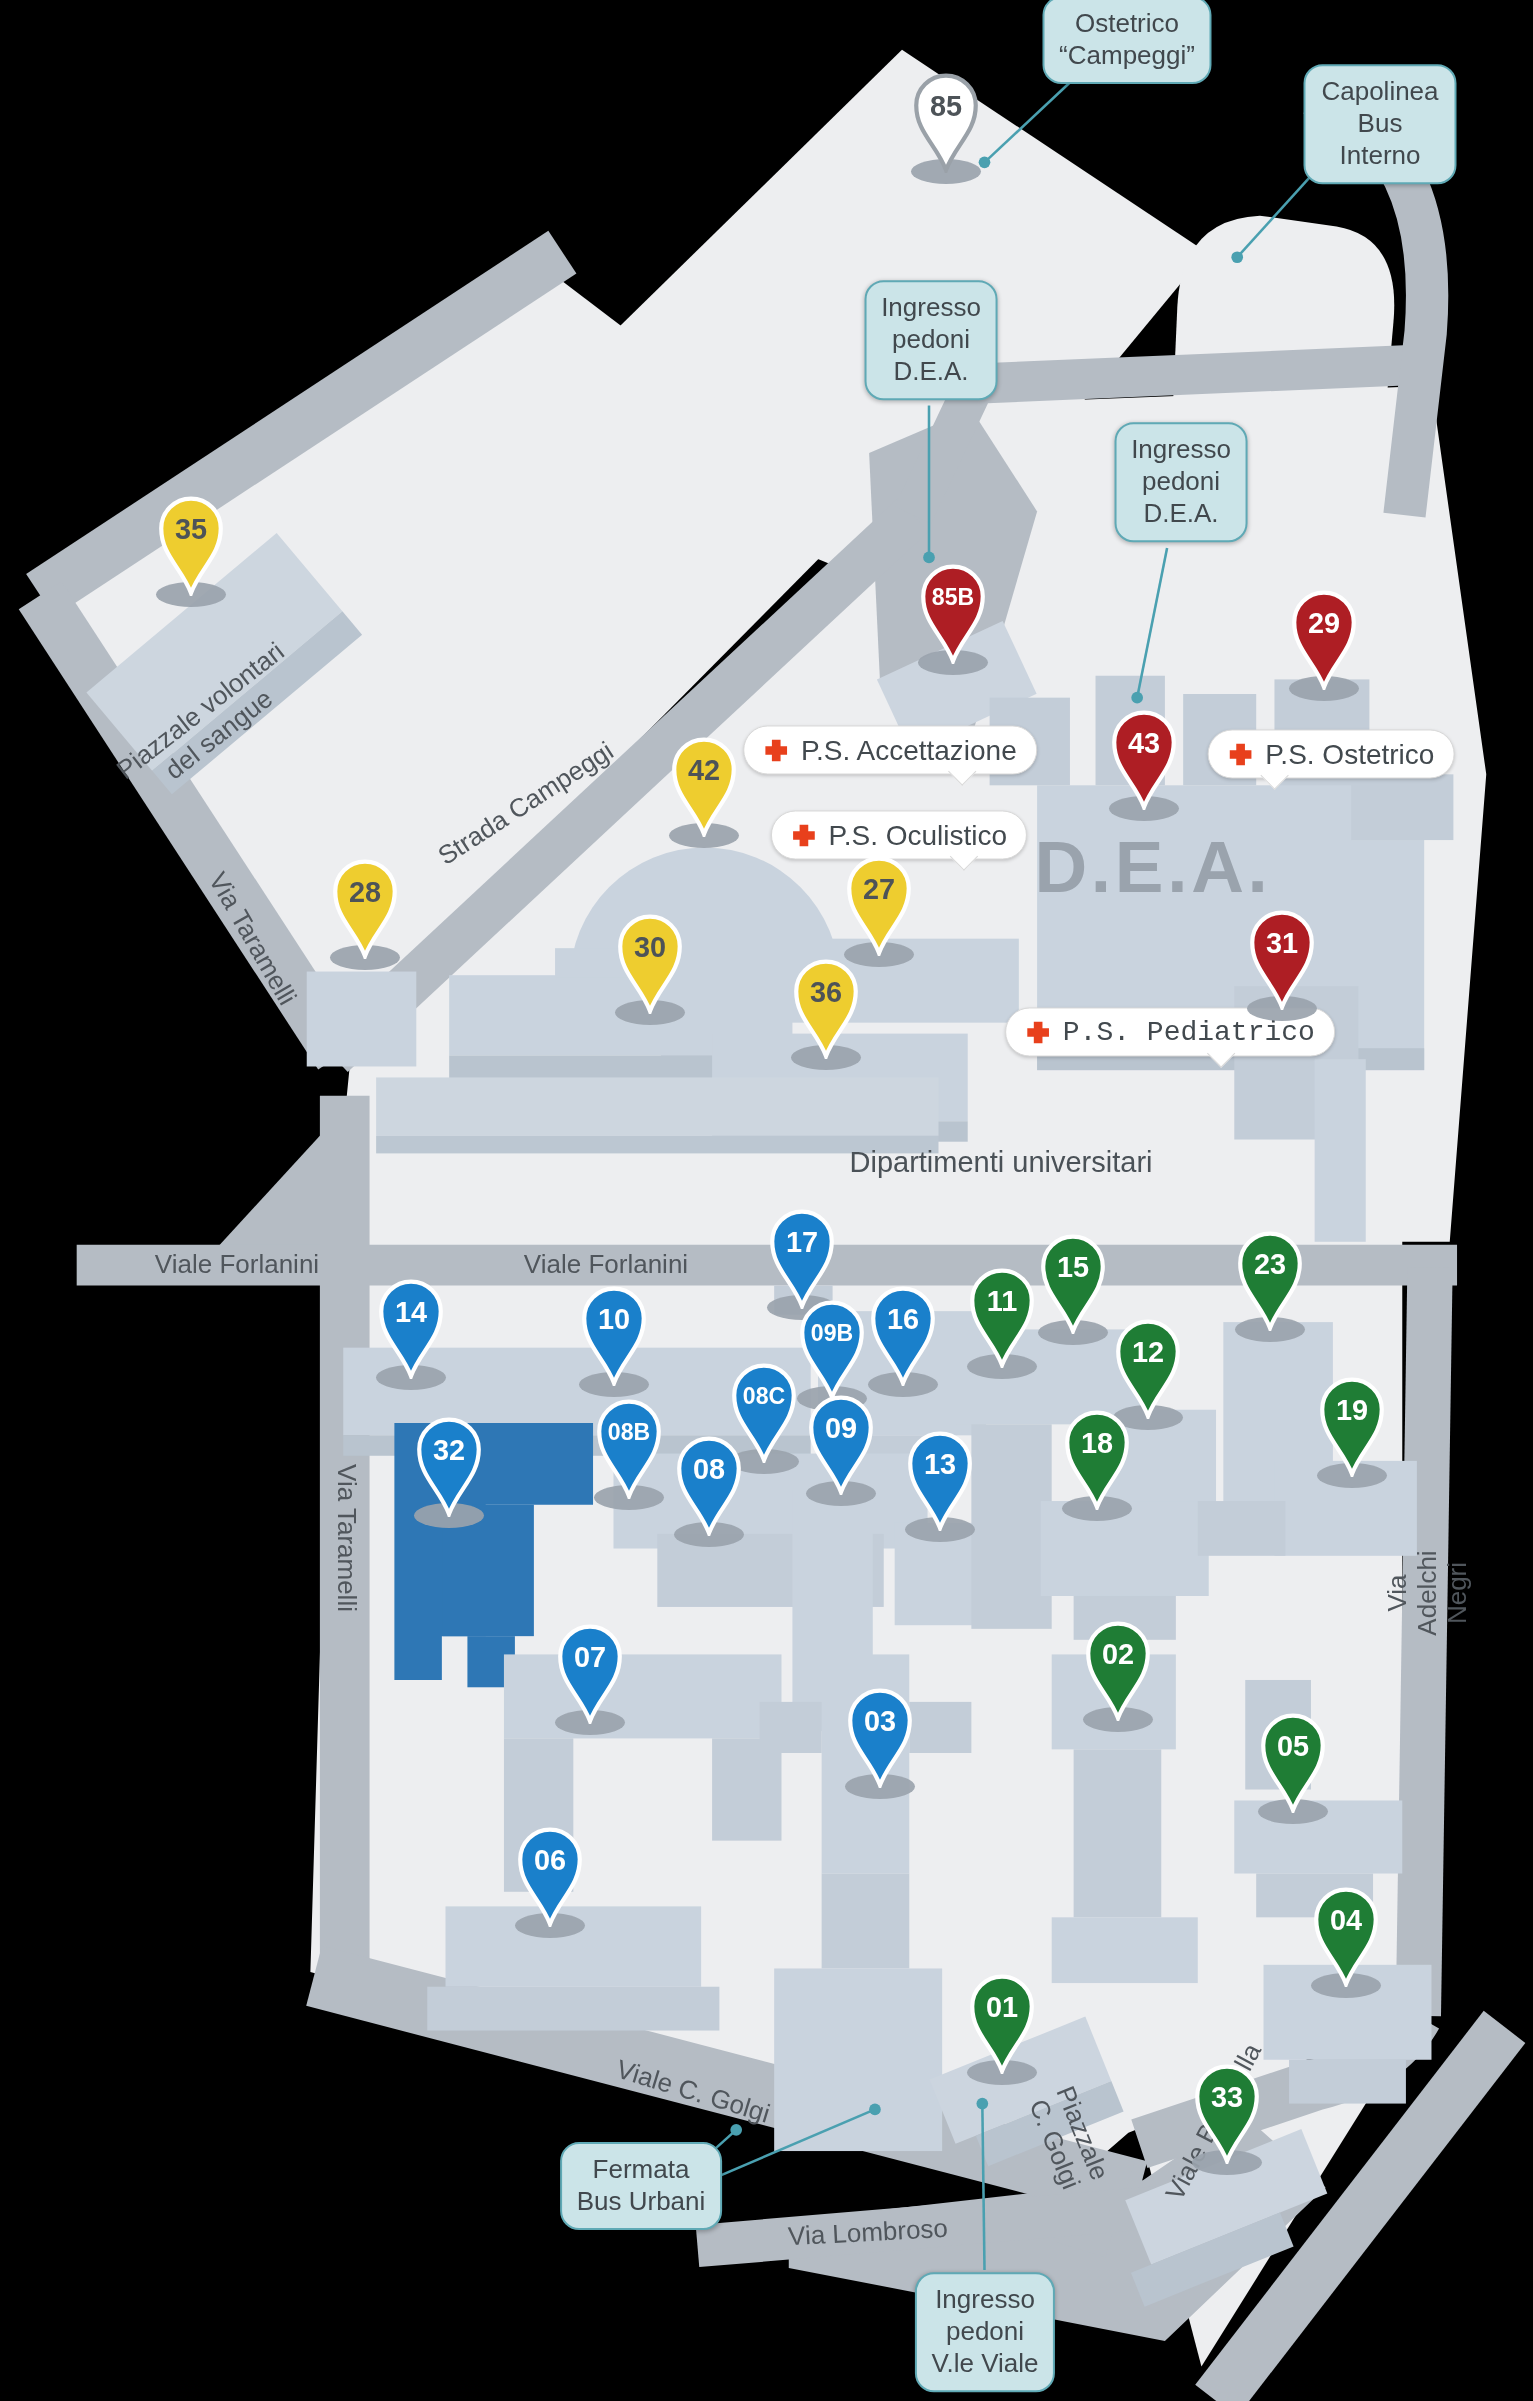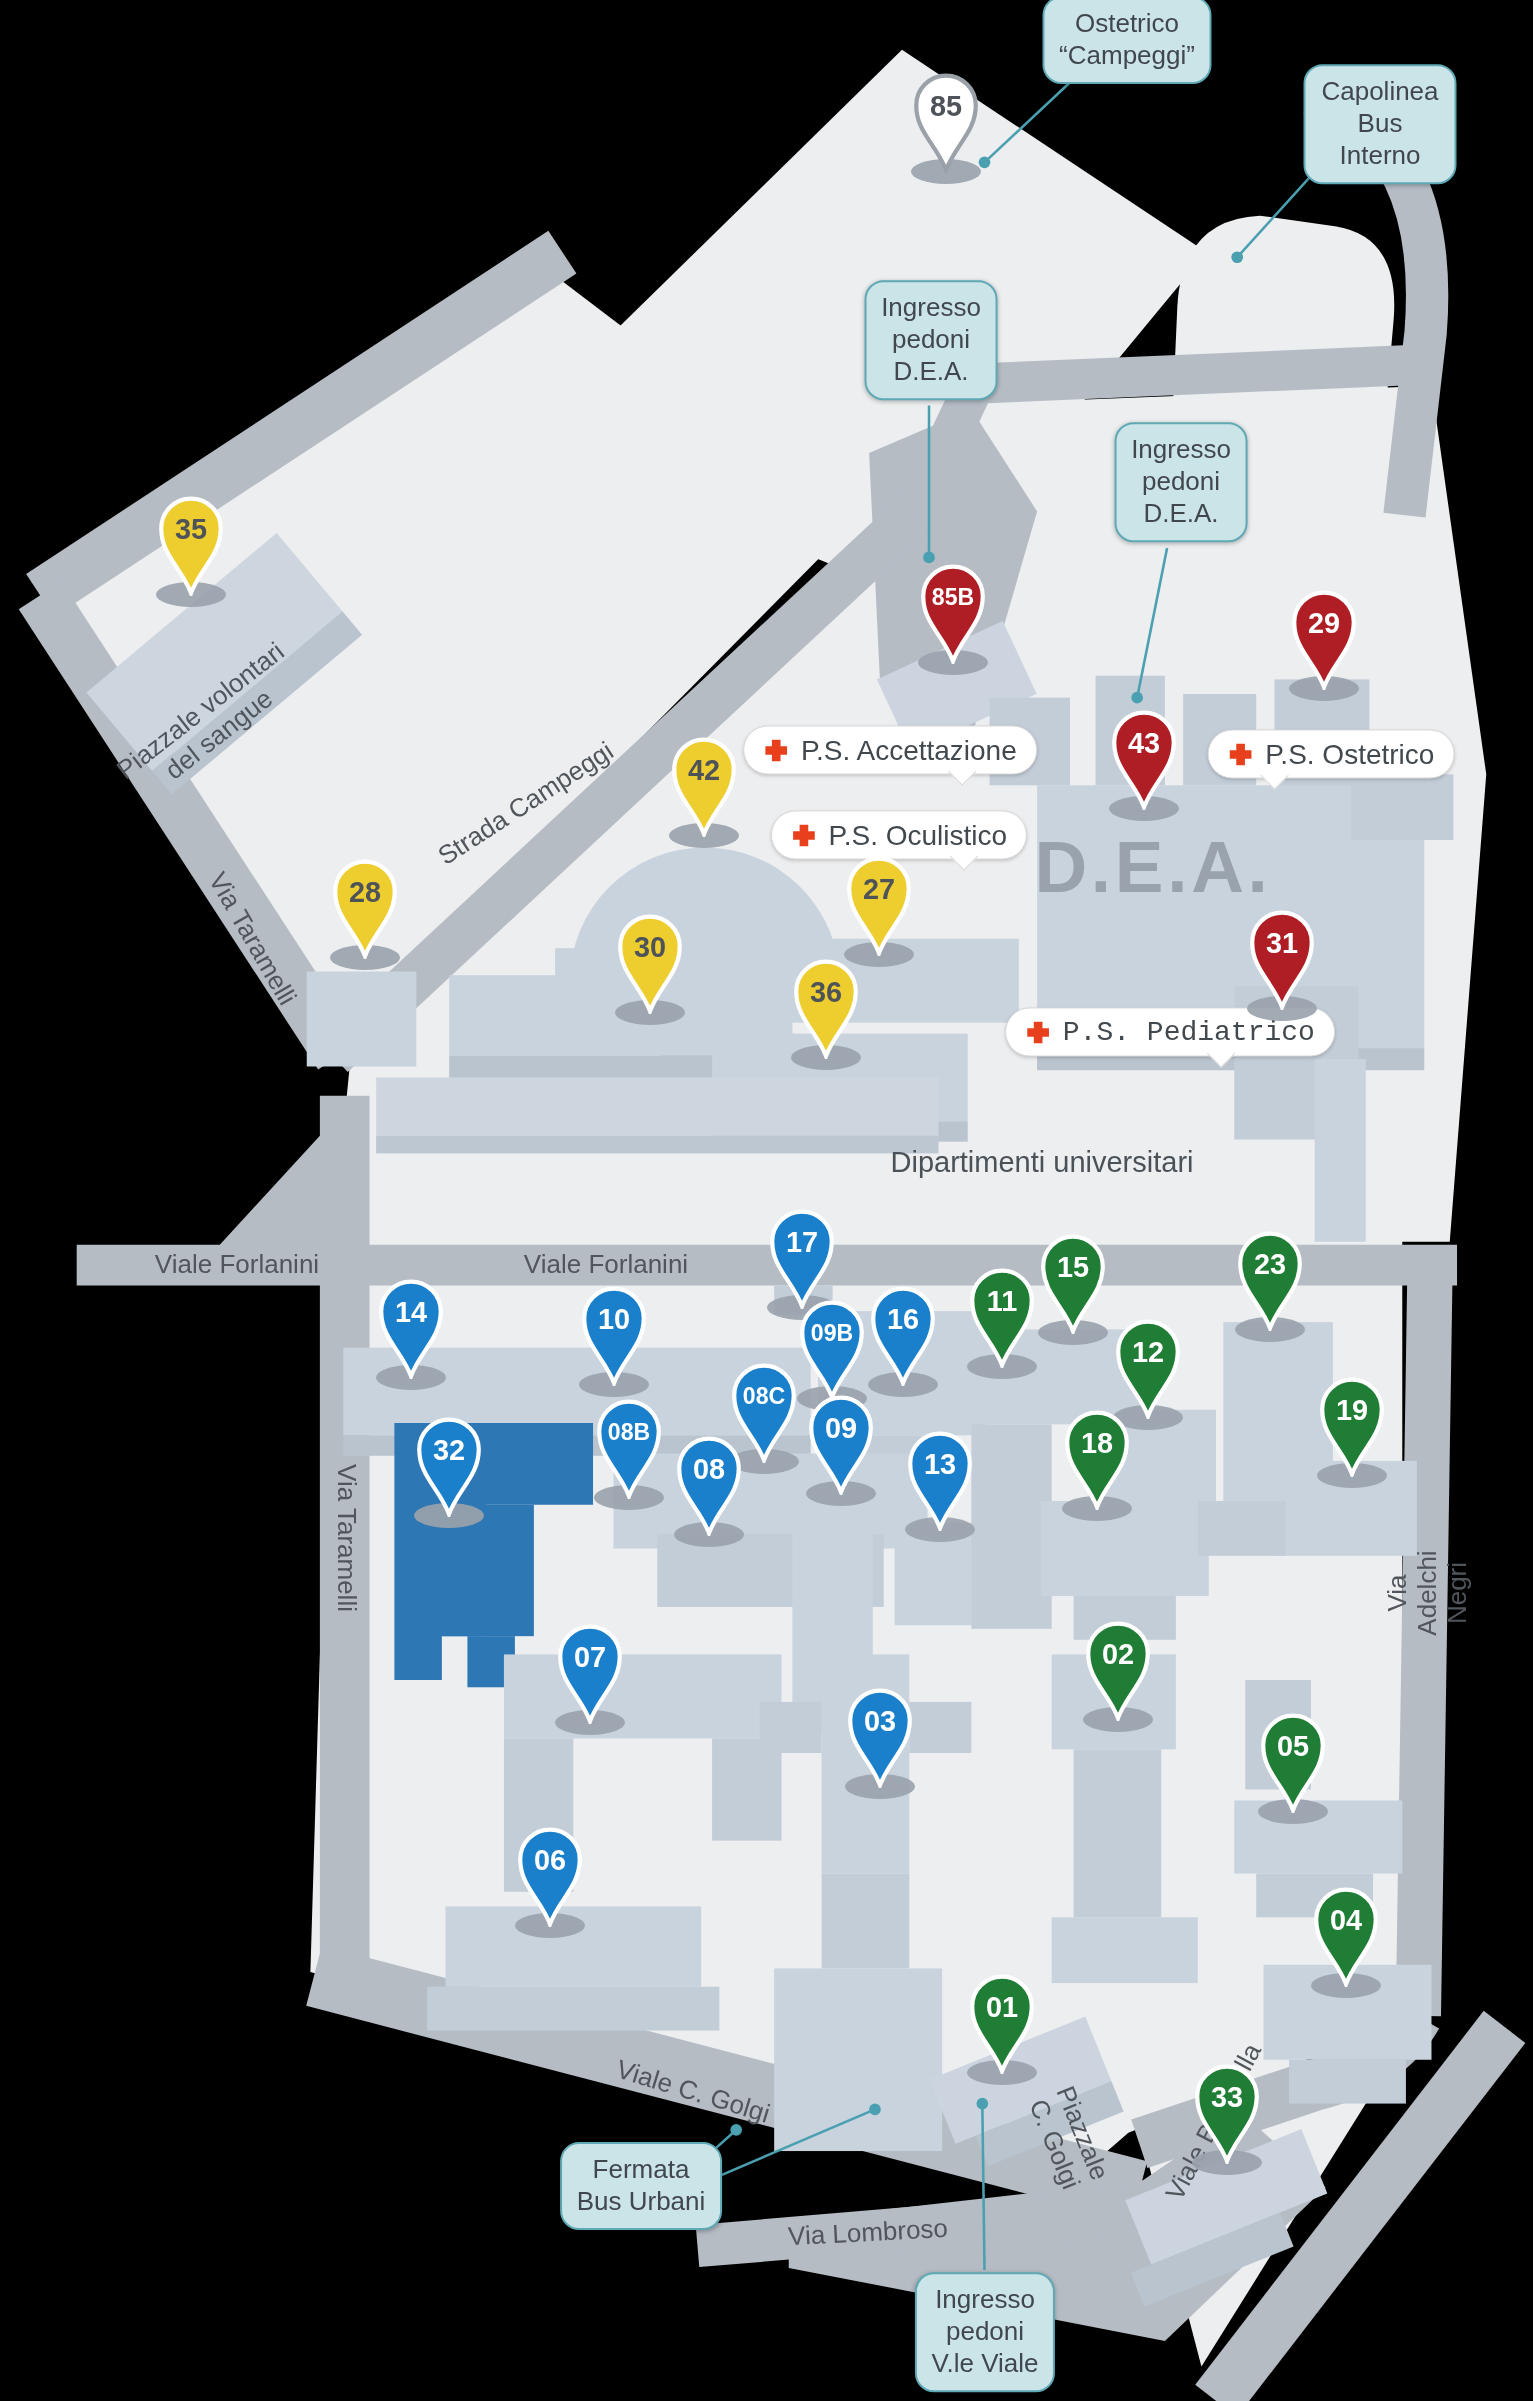--- a/index.html
+++ b/index.html
@@ -132,21 +132,21 @@
         <rect x="-85" y="40" width="200" height="45" fill="#b9c4cf"></rect>
       </g>
       <g transform="translate(1680,3010) rotate(-22)">
         <rect x="-130" y="-50" width="260" height="95" fill="#ccd5df"></rect>
         <rect x="-160" y="45" width="220" height="50" fill="#b9c4cf"></rect>
       </g>
     </g>
   </svg>
 
   <div class="area-label" id="dea-label" style="left:1153px;top:866px;transform:translate(-50%,-50%);">D.E.A.</div>
-  <div class="area-label" id="departments-label" style="left:1001px;top:1162px;transform:translate(-50%,-50%);margin-left:41px;">Dipartimenti universitari</div>
+  <div class="area-label" id="departments-label" style="left:1001px;top:1162px;transform:translate(-50%,-50%);">Dipartimenti universitari</div>
 
   <svg id="leader-svg" width="1533" height="2401" viewBox="0 0 2099 3287">
       <line x1="1470" y1="108" x2="1348" y2="222" stroke="#4aa0b0" stroke-width="3.5"></line>
       <circle cx="1348" cy="222" r="8" fill="#4aa0b0"></circle>
       <line x1="1800" y1="235" x2="1694" y2="352" stroke="#4aa0b0" stroke-width="3.5"></line>
       <circle cx="1694" cy="352" r="8" fill="#4aa0b0"></circle>
       <line x1="1272" y1="555" x2="1272" y2="763" stroke="#4aa0b0" stroke-width="3.5"></line>
       <circle cx="1272" cy="763" r="8" fill="#4aa0b0"></circle>
       <line x1="1598" y1="750" x2="1557" y2="955" stroke="#4aa0b0" stroke-width="3.5"></line>
       <circle cx="1557" cy="955" r="8" fill="#4aa0b0"></circle>

